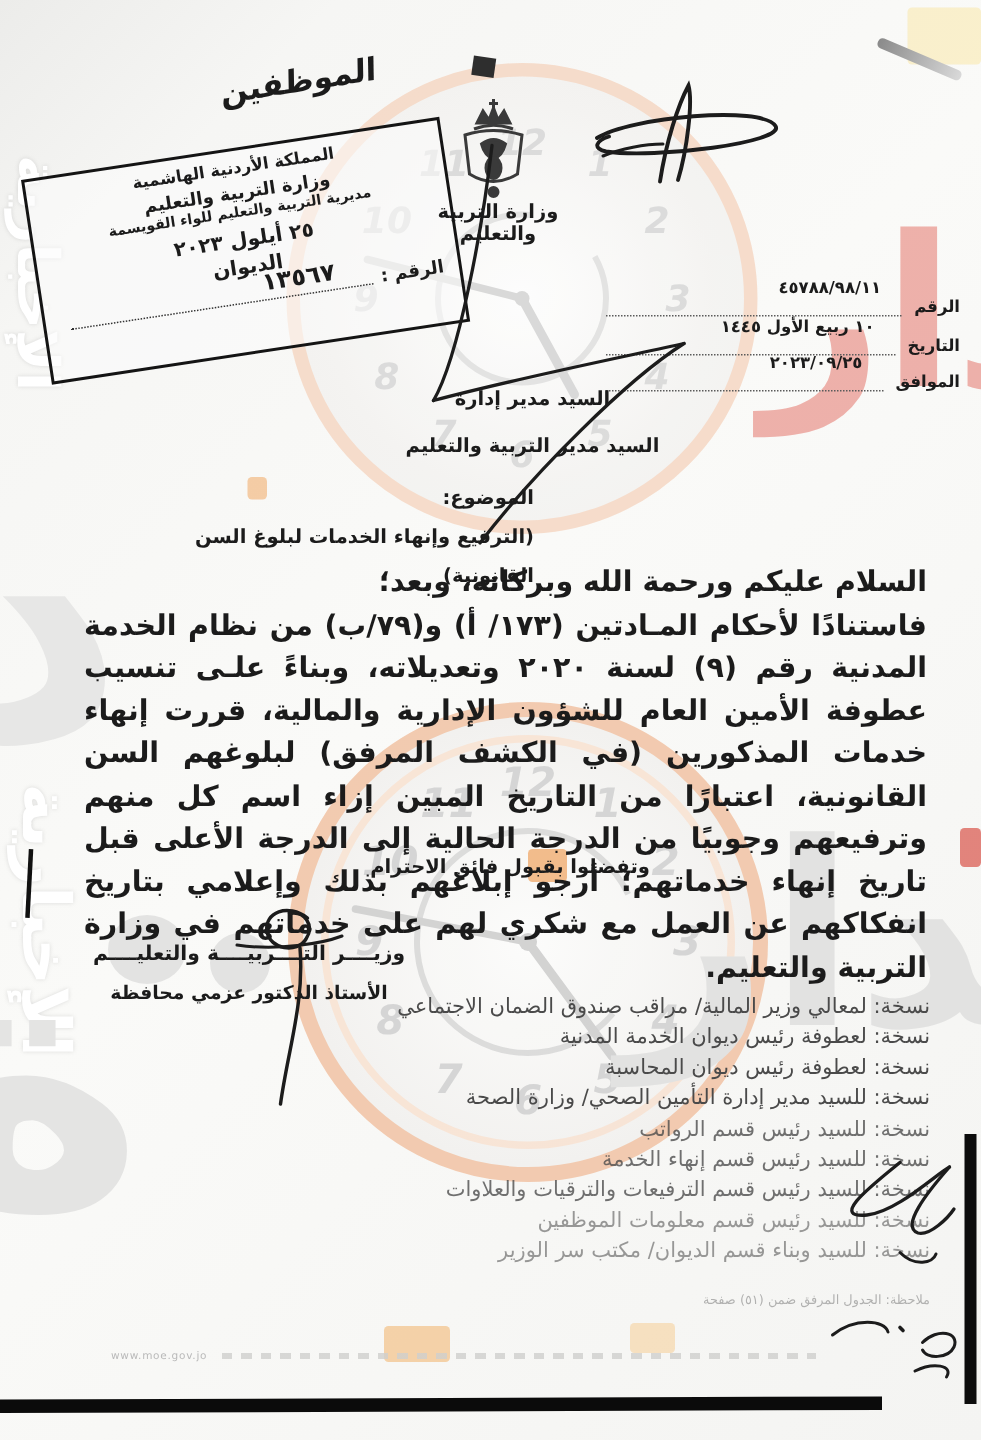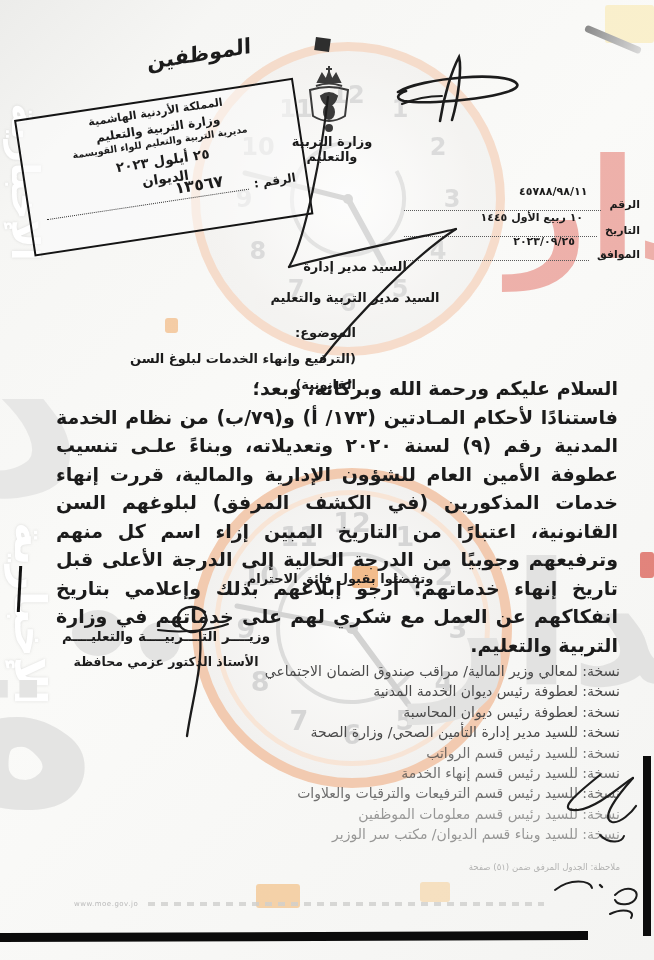--- a/index.html
+++ b/index.html
@@ -8,21 +8,21 @@
         font-family:"DejaVu Sans",sans-serif;color:#1b1b1b;}
   .abs{position:absolute;}
   
   .wm{position:absolute;z-index:0;pointer-events:none;}
   .clock{border-radius:50%;}
   .clock-upper{left:191px;top:42px;width:296px;height:296px;border:9px solid #f5d3bd;
         background:radial-gradient(circle,#ffffff 0%,#f3f2f0 62%,#efeeec 100%);opacity:.75;}
   .clock-lower{left:192px;top:468px;width:300px;height:300px;border:10px solid #f2c6a9;
         background:radial-gradient(circle,#fdfdfc 0%,#f2f1ef 70%);opacity:.9;}
   .clock-lower::after{content:"";position:absolute;inset:12px;border:5px solid #f8e3d3;border-radius:50%;}
-  .clock-num{position:absolute;transform:translate(-50%,-50%);color:#d2d2d2;font-weight:bold;}
+  .clock-num{position:absolute;transform:translate(-50%,-50%);color:#d2d2d2;font-weight:bold;font-style:italic;}
   .clock-upper .clock-num{font-size:24px;}
   .clock-lower .clock-num{font-size:27px;}
   .clock svg{position:absolute;inset:0;width:100%;height:100%;}
   .wm-white{color:#ffffff;font-weight:bold;text-align:center;
         text-shadow:0 0 3px rgba(140,140,140,.28);white-space:nowrap;}
   .wm-big{font-weight:bold;white-space:nowrap;line-height:1;}
   .frag{position:absolute;z-index:0;border-radius:3px;}
   .wm-dot{position:absolute;z-index:0;background:#e3e3e2;border-radius:50%;}
   
   .content{position:absolute;inset:0;z-index:1;}

